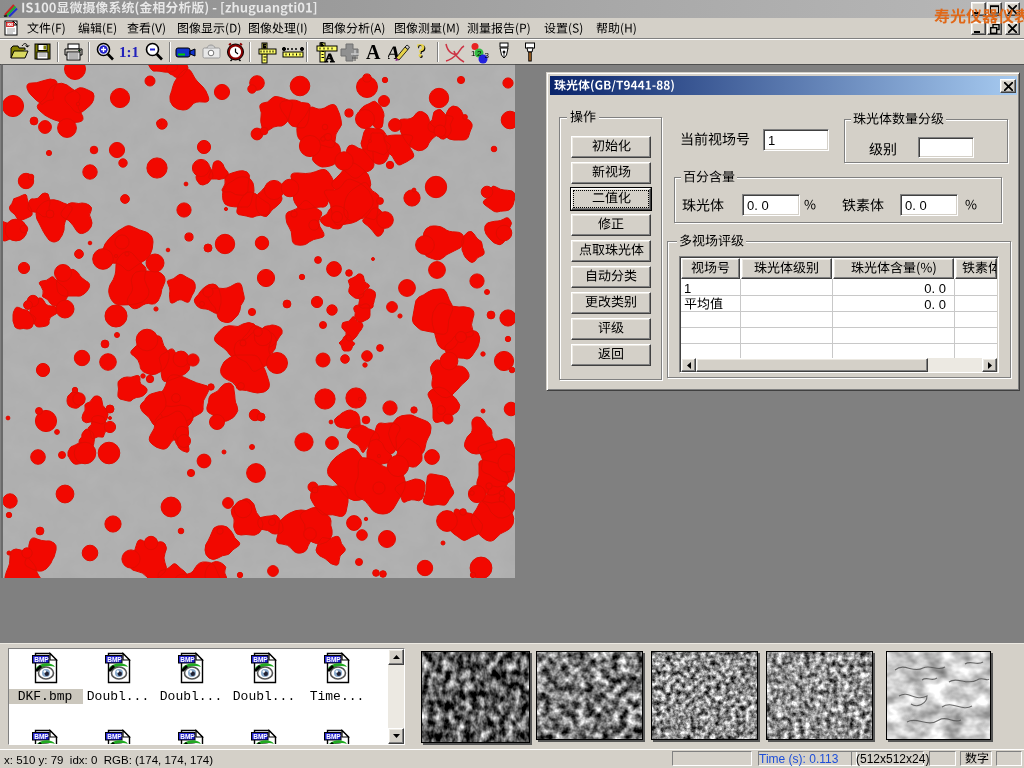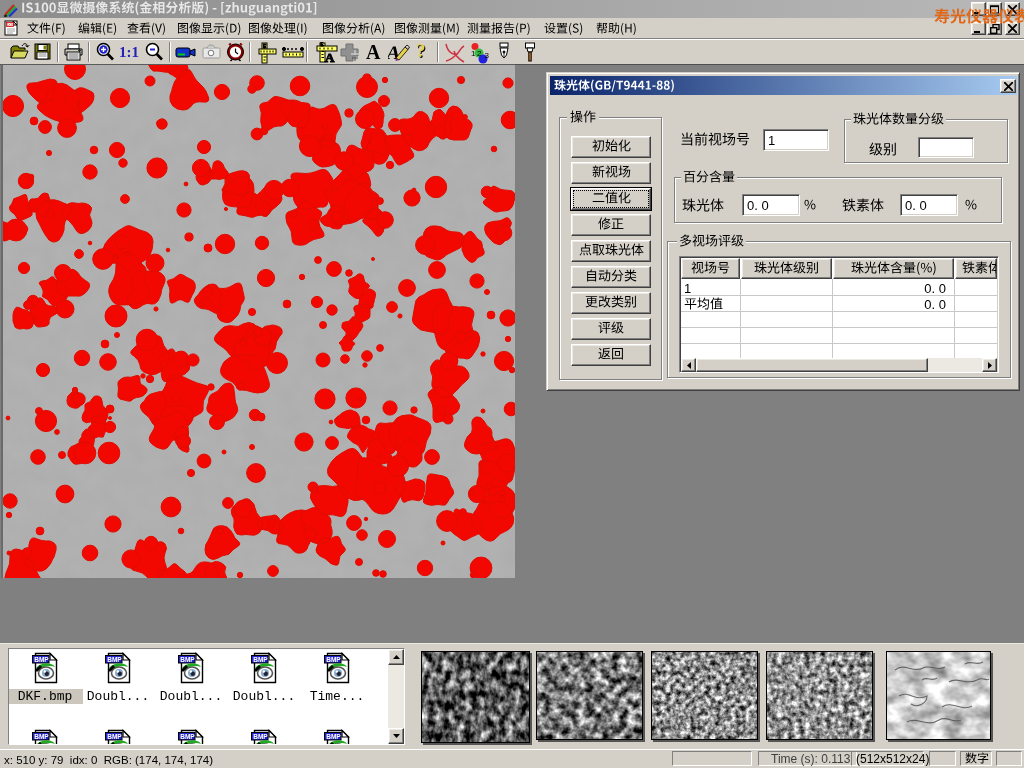--- a/index.html
+++ b/index.html
@@ -689,21 +689,21 @@
 <path d="M12 44 C22 38,28 50,40 44 C40 52,30 56,24 52"></path>
 <path d="M55 55 C65 48,75 60,85 54"></path>
 <path d="M20 70 C30 64,40 76,52 68 C60 63,66 72,74 68"></path>
 <path d="M78 12 C84 8,90 14,96 10"></path>
 <path d="M35 28 C40 24,45 30,50 26"></path>
 </g>
     </svg></div>
 <div class="abs" style="left:0;top:749px;width:1024px;height:19px;background:#d4d0c8;border-top:1px solid #fff"></div>
 <div class="abs" style="left:4px;top:754px;font-size:11.5px;color:#000">x: 510 y: 79&nbsp; idx: 0&nbsp; RGB: (174, 174, 174)</div>
 <div class="abs sunk1" style="left:672px;top:751px;width:80px;height:15px;font-size:12px;color:#000;padding-left:4px;white-space:nowrap"></div>
-<div class="abs sunk1" style="left:758px;top:751px;width:99px;height:15px;font-size:12px;color:#404040;padding-left:12px;white-space:nowrap">Time (s): 0.113</div>
+<div class="abs sunk1" style="left:758px;top:751px;width:99px;height:15px;font-size:12px;color:#1d4ed8;padding-left:0;white-space:nowrap">Time (s): 0.113</div>
 <div class="abs sunk1" style="left:851px;top:751px;width:73px;height:15px;font-size:12px;color:#000;padding-left:4px;white-space:nowrap">(512x512x24)</div>
 <div class="abs sunk1" style="left:929px;top:751px;width:27px;height:15px;font-size:12px;color:#000;padding-left:4px;white-space:nowrap"></div>
 <div class="abs sunk1" style="left:960px;top:751px;width:32px;height:15px;font-size:12px;color:#000;padding-left:4px;white-space:nowrap"><svg width="24.0" height="13.9" viewBox="0 0 24.0 13.9" style="overflow:visible">
       <path d="M5.3 0.7C5.1 1.2 4.7 1.9 4.4 2.3L5.0 2.6C5.3 2.2 5.7 1.6 6.1 1.1ZM1.1 1.1C1.4 1.6 1.7 2.2 1.8 2.7L2.5 2.4C2.4 1.9 2.1 1.3 1.7 0.8ZM4.9 7.5C4.6 8.1 4.3 8.6 3.8 9.1C3.3 8.9 2.9 8.6 2.4 8.4C2.6 8.2 2.8 7.8 3.0 7.5ZM1.3 8.8C1.9 9.0 2.6 9.3 3.2 9.6C2.4 10.2 1.5 10.5 0.5 10.8C0.6 10.9 0.8 11.2 0.9 11.5C2.0 11.2 3.0 10.7 3.9 10.0C4.3 10.2 4.7 10.5 4.9 10.7L5.5 10.1C5.2 9.9 4.9 9.7 4.5 9.5C5.1 8.8 5.6 7.9 5.9 6.9L5.4 6.7L5.3 6.7H3.3L3.6 6.1L2.8 6.0C2.7 6.2 2.6 6.5 2.5 6.7H0.8V7.5H2.1C1.8 8.0 1.6 8.4 1.3 8.8ZM3.1 0.5V2.8H0.6V3.5H2.8C2.2 4.3 1.3 5.0 0.5 5.4C0.6 5.5 0.9 5.9 1.0 6.1C1.7 5.7 2.5 5.0 3.1 4.3V5.8H3.9V4.1C4.5 4.5 5.2 5.1 5.5 5.4L6.0 4.7C5.7 4.5 4.7 3.9 4.1 3.5H6.4V2.8H3.9V0.5ZM7.5 0.6C7.2 2.7 6.7 4.7 5.8 6.0C6.0 6.1 6.3 6.4 6.5 6.6C6.8 6.1 7.0 5.6 7.3 5.0C7.5 6.2 7.9 7.3 8.3 8.2C7.7 9.4 6.7 10.2 5.4 10.9C5.6 11.0 5.8 11.4 5.9 11.6C7.1 10.9 8.1 10.1 8.8 9.1C9.4 10.1 10.1 10.9 11.1 11.5C11.2 11.2 11.5 10.9 11.7 10.7C10.7 10.2 9.9 9.3 9.3 8.2C9.9 7.0 10.3 5.5 10.6 3.7H11.4V2.8H8.0C8.1 2.2 8.3 1.5 8.4 0.7ZM9.7 3.7C9.5 5.1 9.2 6.3 8.8 7.3C8.3 6.2 8.0 5.0 7.8 3.7Z M17.5 6.2V7.0H12.8V7.9H17.5V10.4C17.5 10.6 17.5 10.7 17.2 10.7C17.0 10.7 16.2 10.7 15.4 10.6C15.6 10.9 15.8 11.3 15.8 11.5C16.8 11.5 17.5 11.5 17.9 11.4C18.3 11.2 18.5 11.0 18.5 10.5V7.9H23.2V7.0H18.5V6.6C19.5 6.0 20.6 5.2 21.3 4.4L20.7 3.9L20.5 4.0H14.8V4.8H19.6C19.0 5.4 18.2 5.9 17.5 6.2ZM17.1 0.7C17.3 1.0 17.5 1.4 17.7 1.8H13.0V4.3H13.8V2.6H22.1V4.3H23.0V1.8H18.8C18.6 1.4 18.3 0.8 18.0 0.4Z" fill="#000"></path>
     </svg></div>
 <div class="abs sunk1" style="left:996px;top:751px;width:26px;height:15px;font-size:12px;color:#000;padding-left:4px;white-space:nowrap"></div>
 <div class="abs" style="left:546px;top:72px;width:474px;height:319px;background:#d4d0c8;border:1px solid;border-color:#d4d0c8 #404040 #404040 #d4d0c8;box-shadow:inset 1px 1px 0 #fff, inset -1px -1px 0 #808080">
     <div style="position:absolute;left:3px;top:3px;width:467px;height:19px;background:linear-gradient(90deg,#0a246a,#a6caf0)"></div>
     <div style="position:absolute;left:7px;top:6px;"><svg width="120.9" height="13.9" viewBox="0 0 120.9 13.9" style="overflow:visible">
         <path d="M5.6 1.0C5.4 2.3 5.0 3.7 4.4 4.5C4.7 4.7 5.3 5.0 5.5 5.2C5.8 4.8 6.0 4.3 6.2 3.8H7.5V5.4H4.6V6.7H6.9C6.2 8.1 5.1 9.4 3.9 10.1C4.2 10.3 4.6 10.8 4.8 11.2C5.8 10.5 6.8 9.4 7.5 8.2V11.7H8.8V8.2C9.4 9.3 10.2 10.3 10.9 11.0C11.2 10.7 11.6 10.2 11.9 9.9C10.9 9.2 10.0 8.0 9.3 6.7H11.6V5.4H8.8V3.8H11.1V2.5H8.8V0.4H7.5V2.5H6.6C6.7 2.1 6.8 1.6 6.9 1.2ZM0.4 9.1 0.7 10.5C1.8 10.2 3.3 9.8 4.7 9.4L4.5 8.1L3.2 8.4V5.9H4.4V4.6H3.2V2.4H4.6V1.1H0.5V2.4H1.8V4.6H0.5V5.9H1.8V8.8Z M13.5 1.4C14.0 2.4 14.5 3.6 14.7 4.4L16.1 3.8C15.9 3.0 15.3 1.8 14.8 0.9ZM21.2 0.8C20.9 1.8 20.3 3.0 19.8 3.8L21.1 4.3C21.6 3.6 22.2 2.4 22.8 1.3ZM17.2 0.4V4.8H12.6V6.2H15.5C15.4 8.1 15.0 9.6 12.3 10.4C12.6 10.7 13.0 11.3 13.2 11.7C16.3 10.6 16.9 8.7 17.1 6.2H18.8V9.8C18.8 11.2 19.1 11.6 20.5 11.6C20.7 11.6 21.6 11.6 21.9 11.6C23.1 11.6 23.5 11.1 23.6 9.0C23.2 8.9 22.6 8.6 22.3 8.4C22.3 10.0 22.2 10.3 21.8 10.3C21.6 10.3 20.9 10.3 20.7 10.3C20.3 10.3 20.2 10.2 20.2 9.8V6.2H23.4V4.8H18.7V0.4Z M26.7 0.4C26.1 2.2 25.2 3.9 24.2 5.0C24.4 5.3 24.8 6.1 24.9 6.5C25.2 6.2 25.4 5.9 25.7 5.5V11.7H27.0V3.2C27.4 2.4 27.8 1.6 28.0 0.9ZM27.7 2.5V3.9H30.1C29.4 5.8 28.3 7.7 27.1 8.8C27.4 9.1 27.9 9.6 28.1 9.9C28.5 9.5 28.9 9.1 29.2 8.5V9.7H30.8V11.6H32.2V9.7H33.8V8.6C34.1 9.1 34.4 9.5 34.8 9.9C35.0 9.5 35.5 9.0 35.9 8.8C34.7 7.6 33.6 5.8 32.9 3.9H35.5V2.5H32.2V0.5H30.8V2.5ZM30.8 8.4H29.3C29.9 7.5 30.4 6.4 30.8 5.3ZM32.2 8.4V5.2C32.6 6.4 33.1 7.4 33.7 8.4Z M38.8 13.0 39.9 12.6C38.9 10.8 38.4 8.8 38.4 6.8C38.4 4.9 38.9 2.8 39.9 1.1L38.8 0.6C37.7 2.5 37.0 4.4 37.0 6.8C37.0 9.2 37.7 11.2 38.8 13.0Z M45.4 10.8C46.7 10.8 47.7 10.3 48.3 9.7V5.7H45.2V7.1H46.7V8.9C46.5 9.1 46.1 9.2 45.6 9.2C43.9 9.2 43.0 8.1 43.0 6.1C43.0 4.2 44.0 3.1 45.5 3.1C46.3 3.1 46.8 3.4 47.2 3.8L48.2 2.7C47.6 2.1 46.7 1.6 45.4 1.6C43.1 1.6 41.2 3.3 41.2 6.2C41.2 9.2 43.0 10.8 45.4 10.8Z M50.2 10.6H53.4C55.4 10.6 56.8 9.8 56.8 8.0C56.8 6.8 56.1 6.1 55.2 5.9V5.8C55.9 5.6 56.4 4.7 56.4 3.9C56.4 2.2 55.0 1.7 53.2 1.7H50.2ZM52.0 5.3V3.1H53.1C54.1 3.1 54.7 3.4 54.7 4.2C54.7 4.9 54.2 5.3 53.1 5.3ZM52.0 9.2V6.6H53.2C54.5 6.6 55.1 7.0 55.1 7.9C55.1 8.8 54.4 9.2 53.2 9.2Z M57.5 12.8H58.7L61.6 0.9H60.5Z M64.8 10.6H66.6V3.2H69.1V1.7H62.3V3.2H64.8Z M72.5 10.8C74.3 10.8 75.9 9.3 75.9 6.0C75.9 2.9 74.4 1.6 72.7 1.6C71.2 1.6 69.9 2.7 69.9 4.5C69.9 6.4 71.0 7.3 72.5 7.3C73.1 7.3 73.8 7.0 74.3 6.4C74.2 8.6 73.4 9.3 72.4 9.3C71.9 9.3 71.3 9.1 71.0 8.7L70.1 9.8C70.6 10.3 71.4 10.8 72.5 10.8ZM74.3 5.1C73.8 5.8 73.3 6.1 72.8 6.1C72.0 6.1 71.6 5.6 71.6 4.5C71.6 3.4 72.1 2.9 72.8 2.9C73.5 2.9 74.1 3.5 74.3 5.1Z M80.6 10.6H82.2V8.3H83.3V7.0H82.2V1.7H80.1L76.8 7.1V8.3H80.6ZM80.6 7.0H78.5L79.9 4.7C80.1 4.3 80.4 3.8 80.6 3.3H80.7C80.6 3.8 80.6 4.6 80.6 5.1Z M87.7 10.6H89.3V8.3H90.4V7.0H89.3V1.7H87.2L83.9 7.1V8.3H87.7ZM87.7 7.0H85.6L87.0 4.7C87.2 4.3 87.5 3.8 87.7 3.3H87.7C87.7 3.8 87.7 4.6 87.7 5.1Z M91.7 10.6H97.0V9.2H95.4V1.7H94.0C93.5 2.1 92.9 2.3 92.0 2.5V3.6H93.6V9.2H91.7Z M98.4 7.8H101.6V6.5H98.4Z M105.8 10.8C107.5 10.8 108.7 9.7 108.7 8.4C108.7 7.2 108.1 6.5 107.2 6.0V6.0C107.8 5.5 108.4 4.8 108.4 3.9C108.4 2.5 107.4 1.6 105.8 1.6C104.3 1.6 103.1 2.5 103.1 3.9C103.1 4.9 103.6 5.5 104.3 6.0V6.1C103.5 6.5 102.8 7.3 102.8 8.4C102.8 9.8 104.0 10.8 105.8 10.8ZM106.3 5.5C105.4 5.2 104.7 4.7 104.7 3.9C104.7 3.2 105.2 2.8 105.8 2.8C106.5 2.8 106.9 3.3 106.9 4.0C106.9 4.6 106.7 5.1 106.3 5.5ZM105.8 9.5C105.0 9.5 104.3 9.0 104.3 8.2C104.3 7.5 104.6 6.9 105.1 6.5C106.3 7.0 107.1 7.4 107.1 8.3C107.1 9.1 106.5 9.5 105.8 9.5Z M112.8 10.8C114.6 10.8 115.8 9.7 115.8 8.4C115.8 7.2 115.2 6.5 114.3 6.0V6.0C114.9 5.5 115.5 4.8 115.5 3.9C115.5 2.5 114.5 1.6 112.9 1.6C111.3 1.6 110.2 2.5 110.2 3.9C110.2 4.9 110.7 5.5 111.4 6.0V6.1C110.6 6.5 109.9 7.3 109.9 8.4C109.9 9.8 111.1 10.8 112.8 10.8ZM113.4 5.5C112.5 5.2 111.8 4.7 111.8 3.9C111.8 3.2 112.2 2.8 112.8 2.8C113.6 2.8 114.0 3.3 114.0 4.0C114.0 4.6 113.8 5.1 113.4 5.5ZM112.9 9.5C112.0 9.5 111.4 9.0 111.4 8.2C111.4 7.5 111.7 6.9 112.2 6.5C113.4 7.0 114.2 7.4 114.2 8.3C114.2 9.1 113.6 9.5 112.9 9.5Z M118.1 13.0C119.2 11.2 119.9 9.2 119.9 6.8C119.9 4.4 119.2 2.5 118.1 0.6L117.0 1.1C118.0 2.8 118.5 4.9 118.5 6.8C118.5 8.8 118.0 10.8 117.0 12.6Z" fill="#fff"></path>

